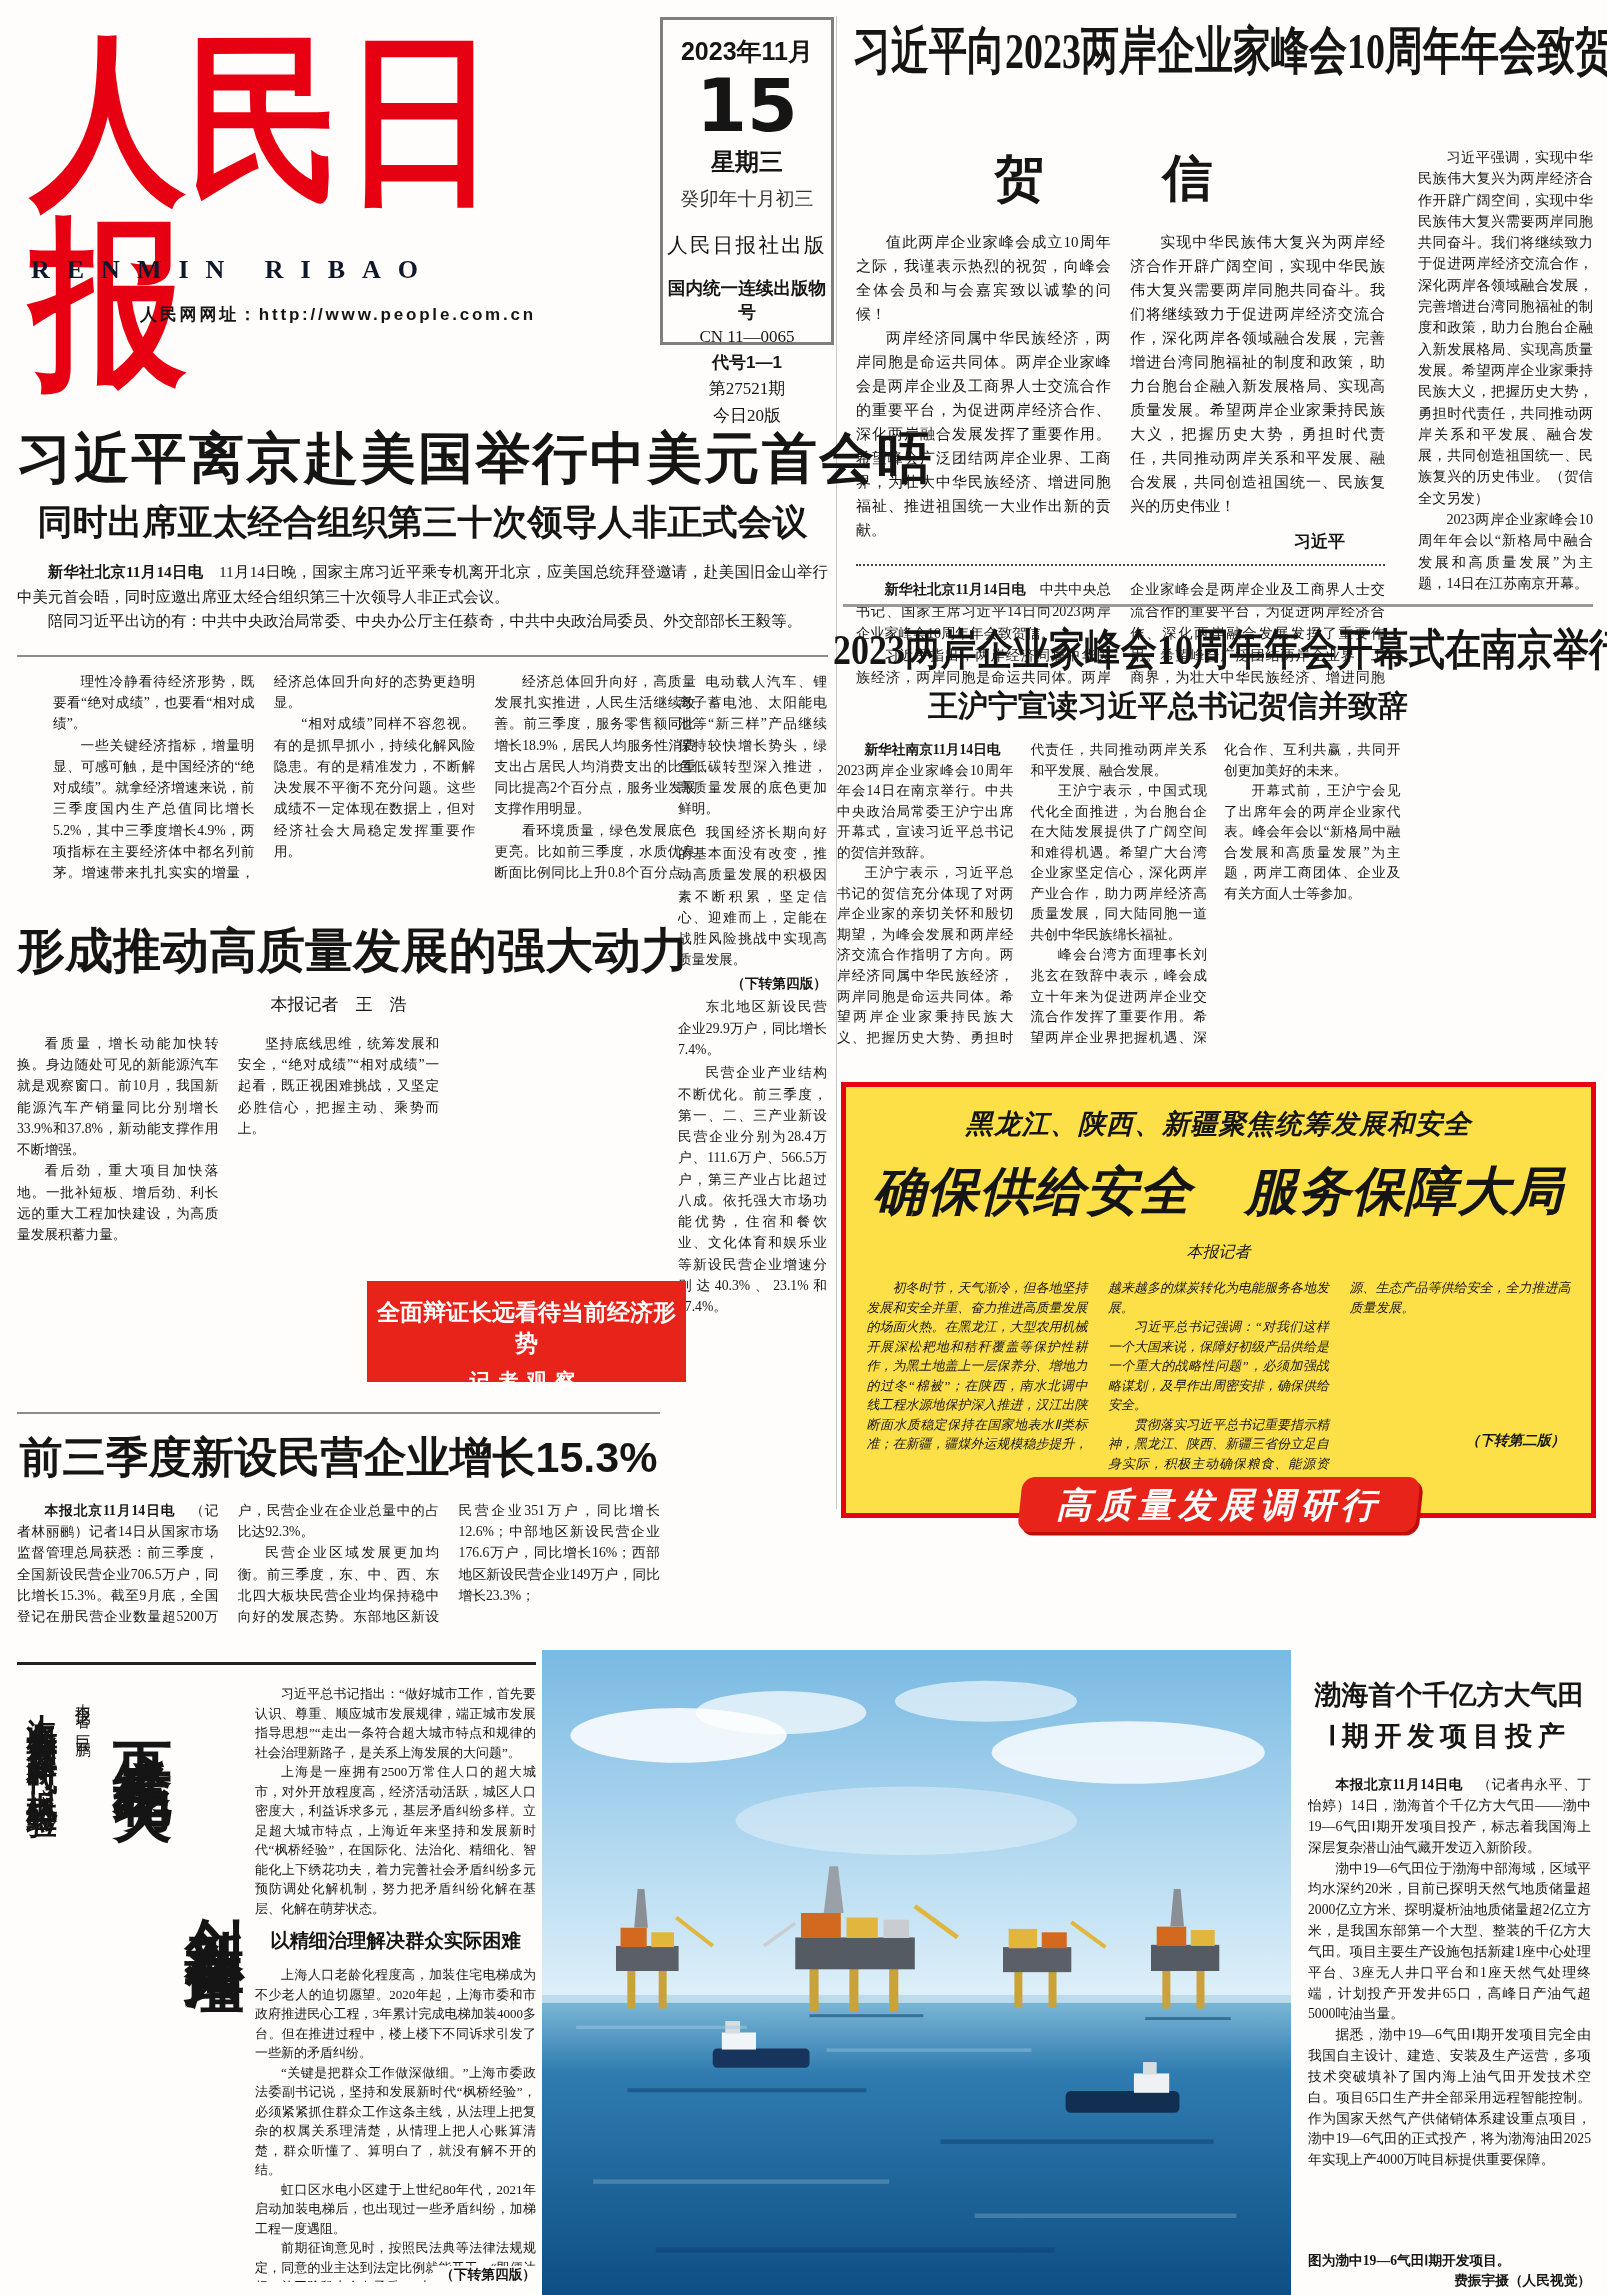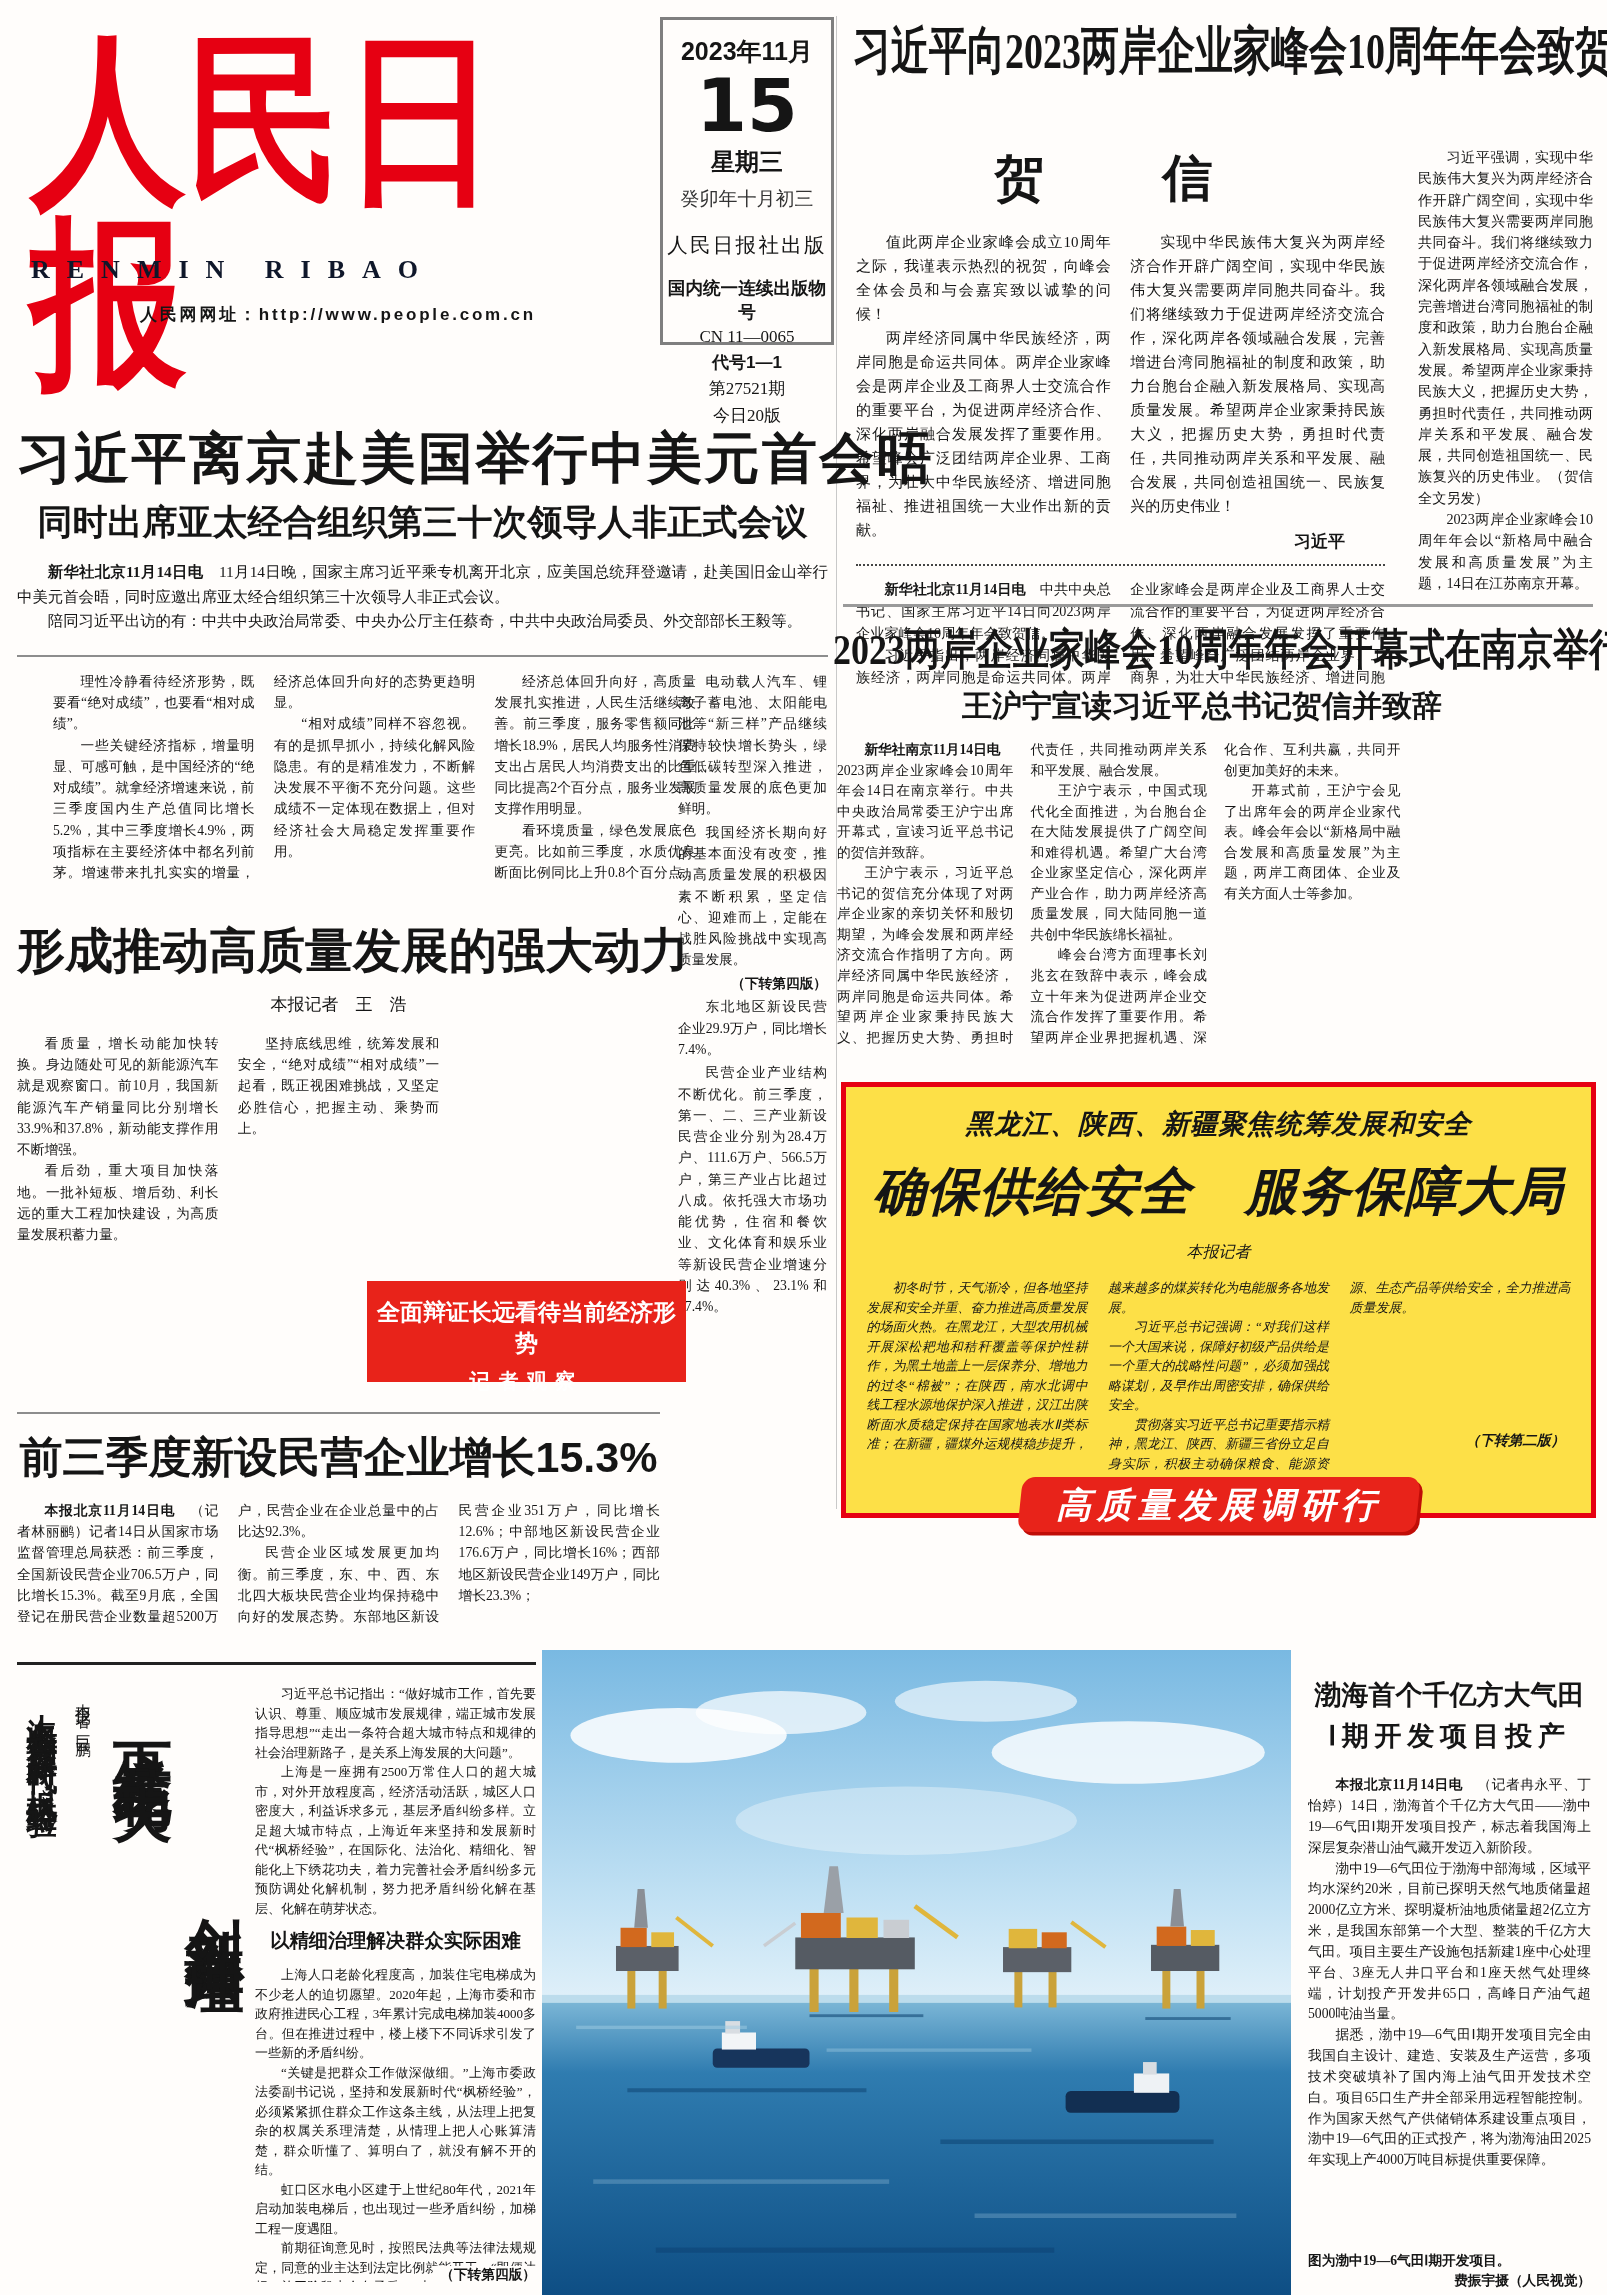--- a/index.html
+++ b/index.html
@@ -41,21 +41,21 @@
              font-size:14.2px;line-height:1.55;overflow:hidden;}
   .news-col3{left:1418px;top:147px;width:175px;height:561px;font-size:14.2px;line-height:1.5;overflow:hidden;}
   .lead{font-weight:700;}
   
   .visit-h1{left:17px;top:422px;width:811px;text-align:center;font-size:55px;font-weight:900;letter-spacing:2.3px;white-space:nowrap;}
   .visit-h2{left:17px;top:499px;width:811px;text-align:center;font-size:35px;font-weight:900;white-space:nowrap;}
   .visit-body{left:17px;top:560px;width:811px;font-size:15.4px;line-height:1.6;}
   
   .summit-h1{left:833px;top:621px;width:762px;text-align:center;font-size:36px;font-weight:900;white-space:nowrap;
              transform:scaleY(1.2);transform-origin:top left;}
-  .summit-h2{left:821px;top:686px;width:762px;text-align:center;font-size:30px;font-weight:700;}
+  .summit-h2{left:787px;top:686px;width:762px;text-align:center;font-size:30px;font-weight:700;}
   .summit-body{left:837px;top:740px;width:757px;height:327px;columns:4;column-gap:17px;column-fill:auto;
                font-size:13.7px;line-height:1.5;overflow:hidden;}
   
   .eco-top{left:17px;top:671px;width:643px;height:228px;columns:3;column-gap:19.3px;column-fill:auto;
            font-size:13.7px;line-height:1.55;overflow:hidden;margin-left:36px;}
   .eco-head{left:17px;top:919px;width:643px;text-align:center;font-size:48px;font-weight:900;
             font-family:"Liberation Sans",sans-serif;white-space:nowrap;}
   .eco-byline{left:17px;top:993px;width:643px;text-align:center;font-size:17px;}
   .eco-bottom{left:17px;top:1033px;width:643px;height:239px;columns:3;column-gap:19.3px;column-fill:auto;
               font-size:13.7px;line-height:1.55;overflow:hidden;}

